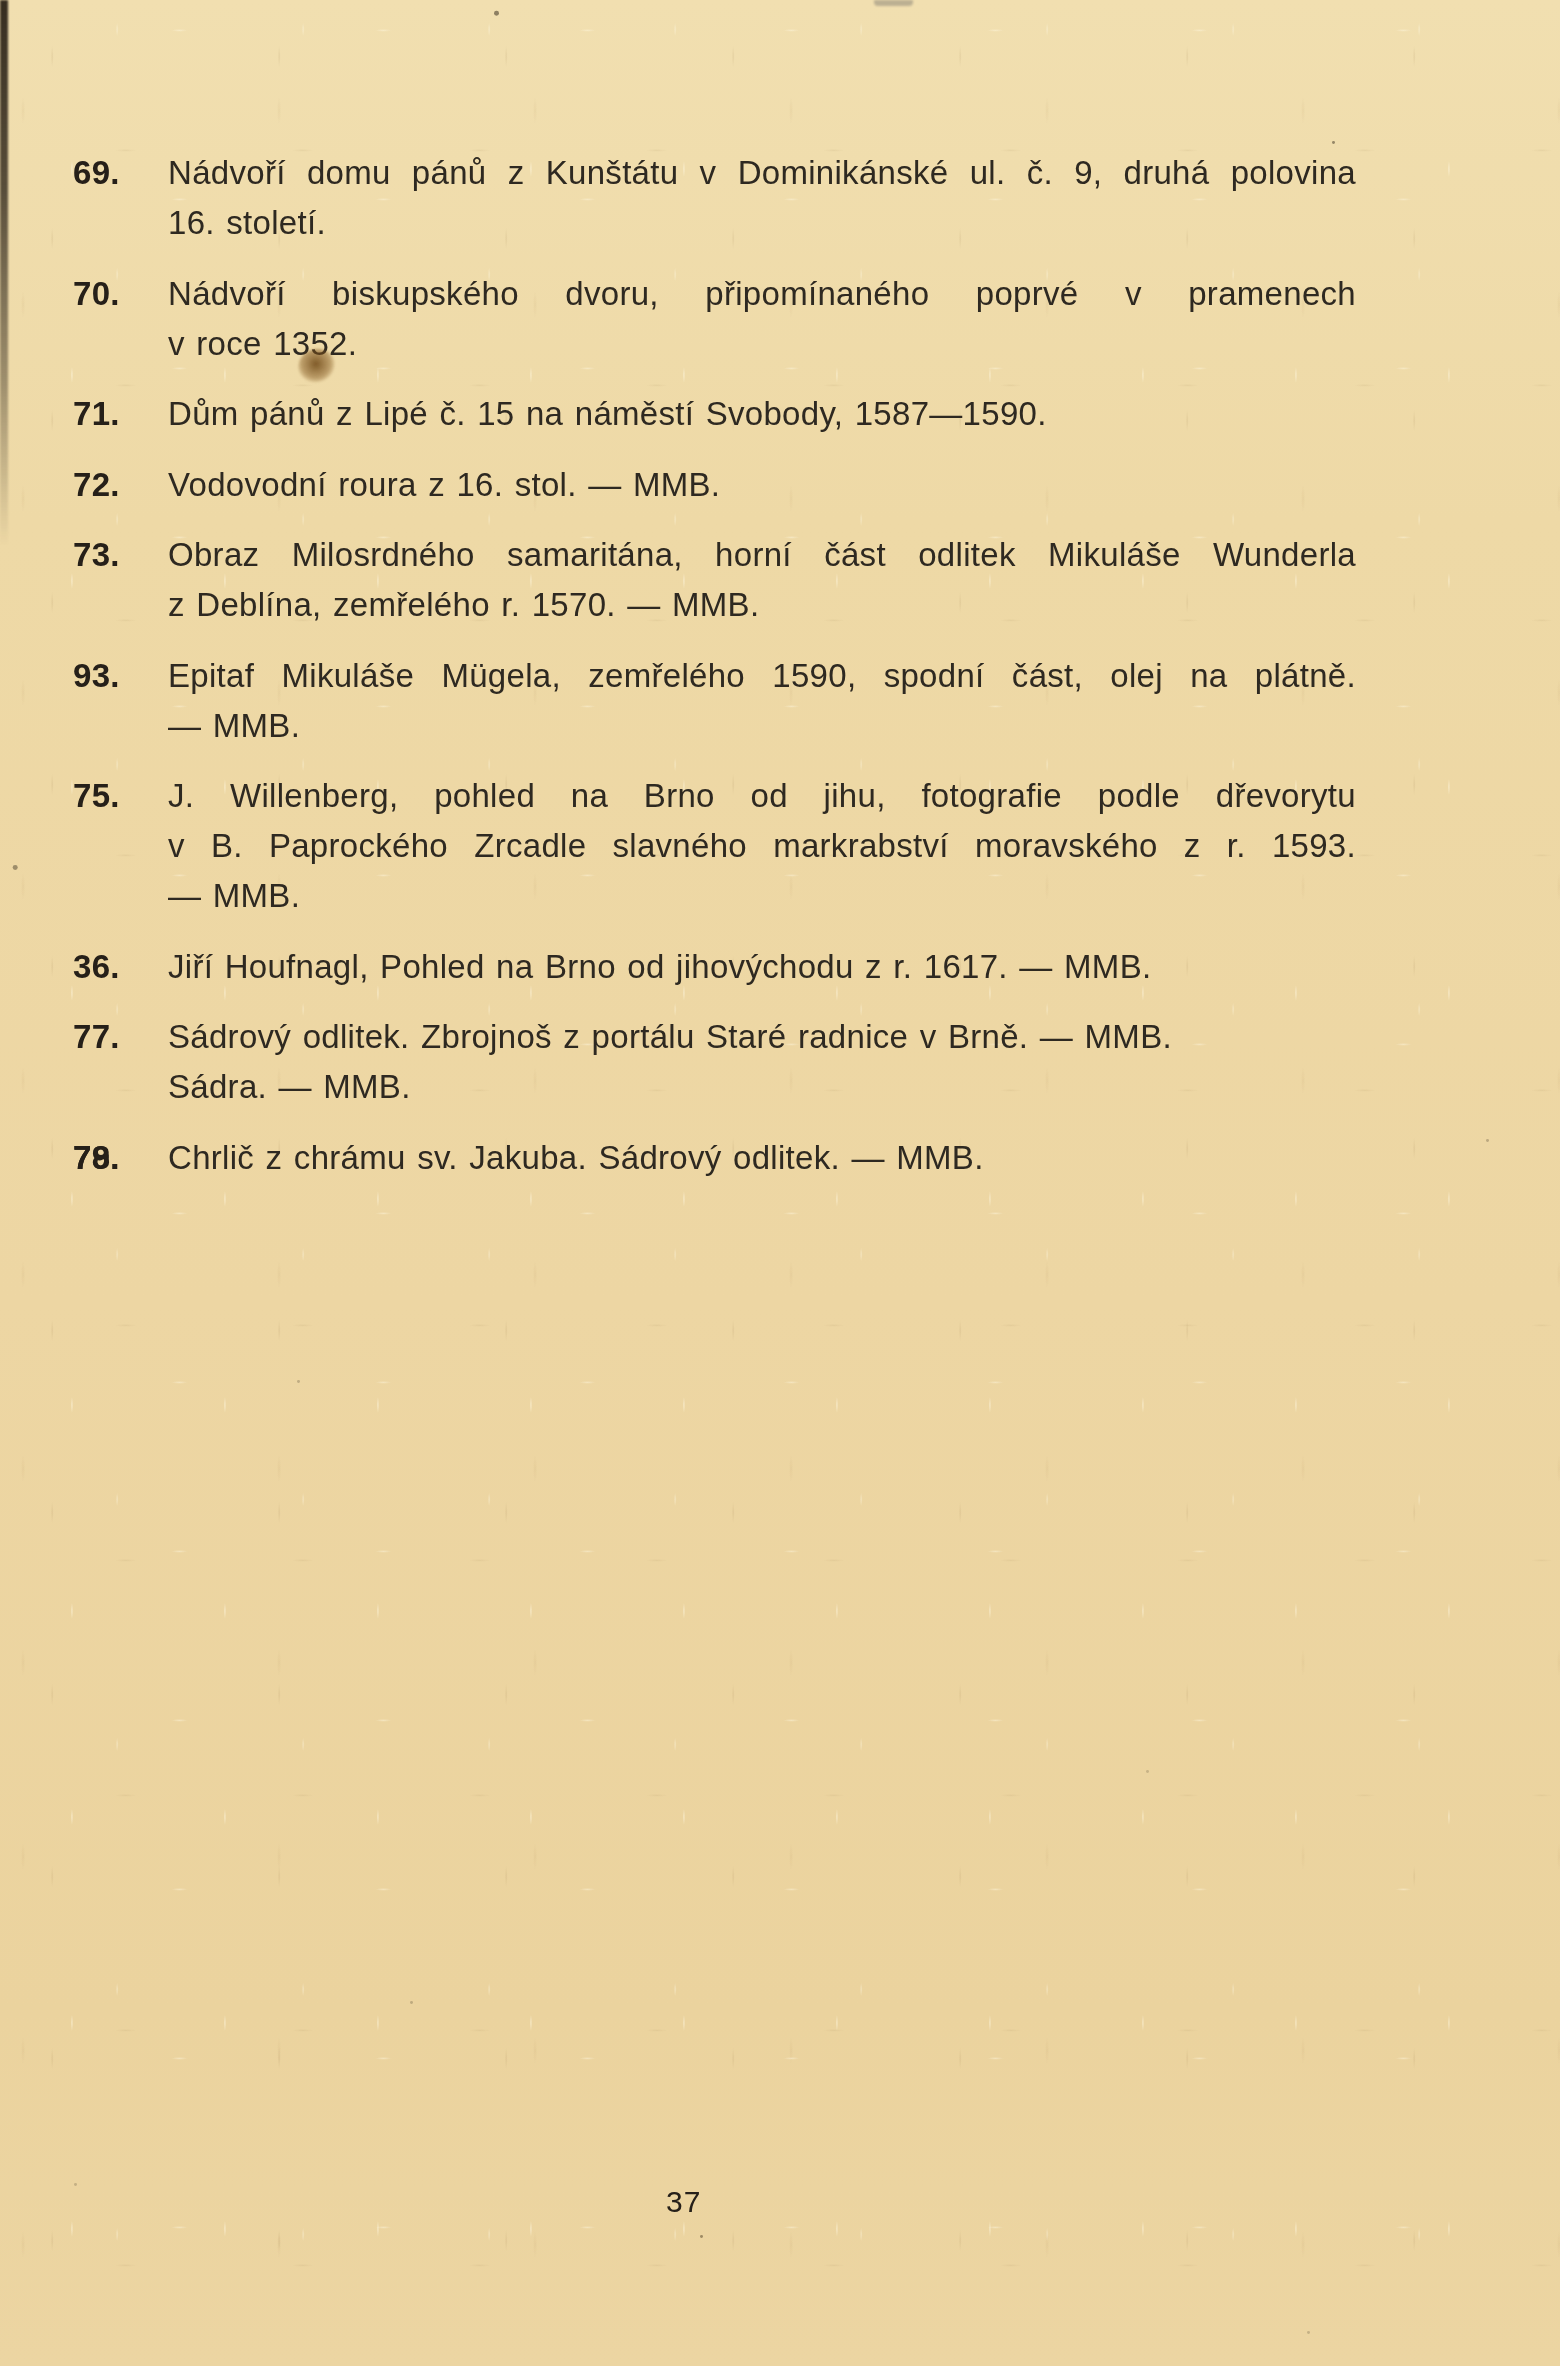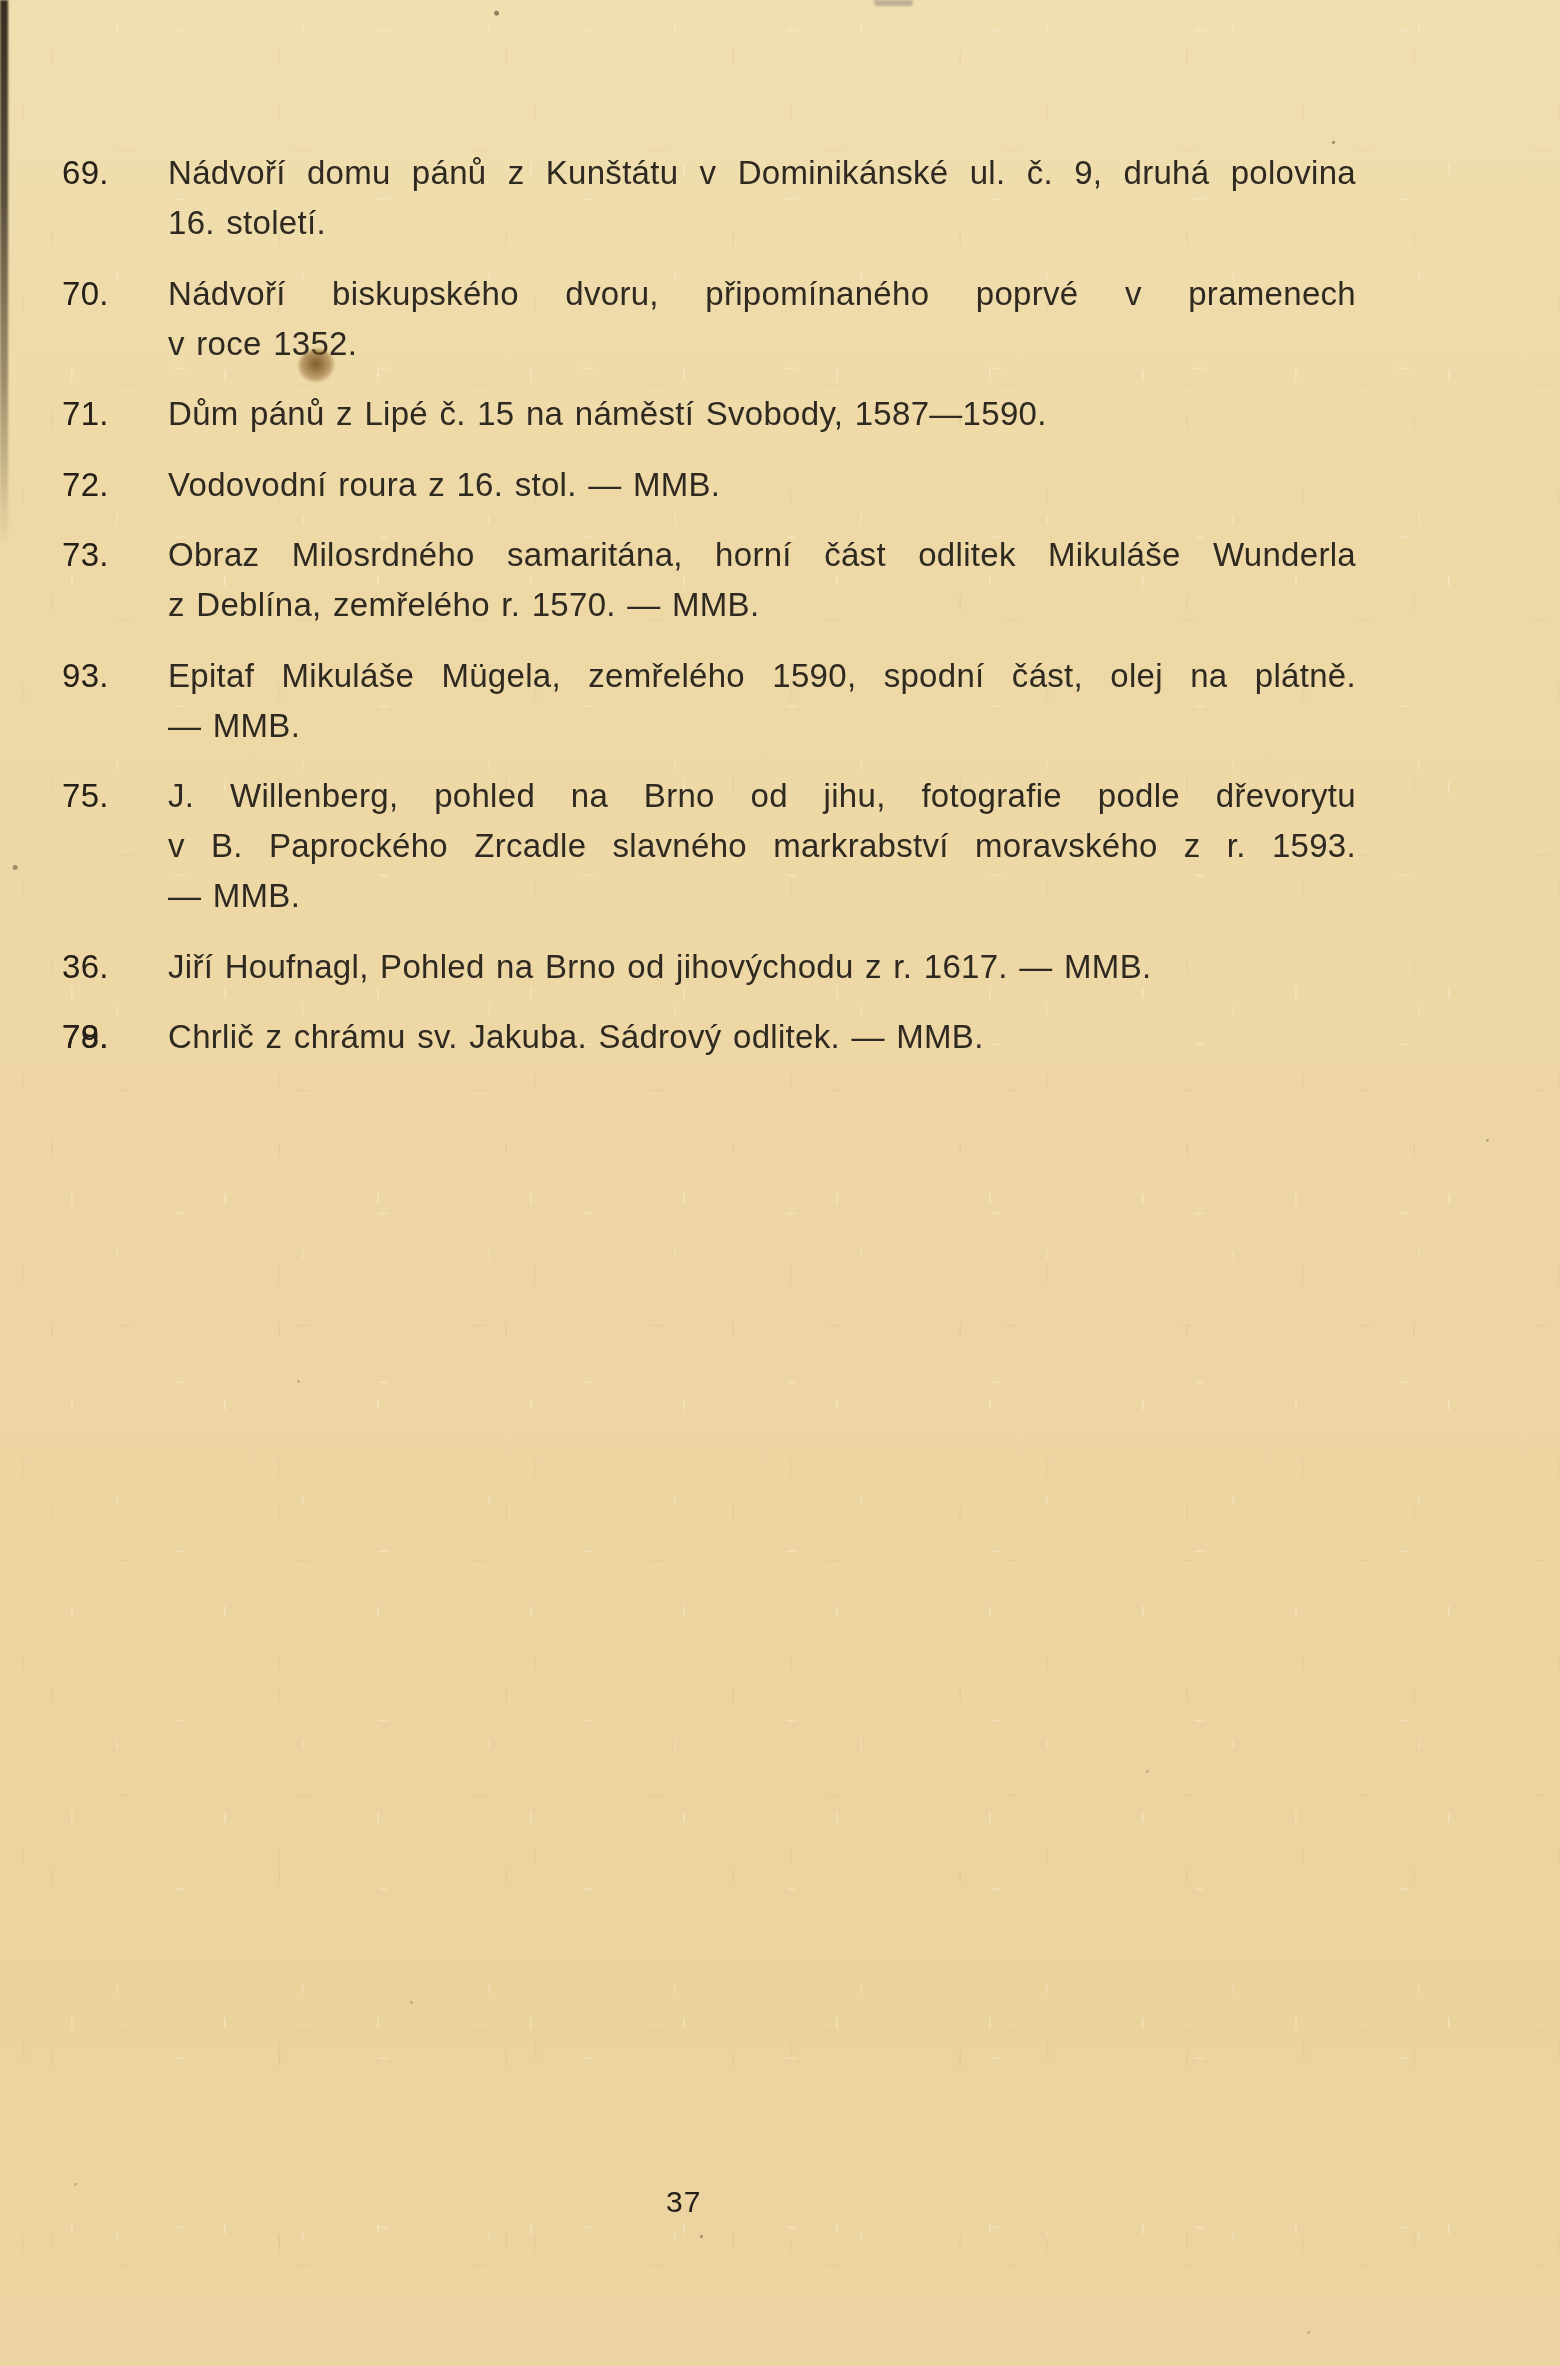--- a/index.html
+++ b/index.html
@@ -113,24 +113,24 @@
     padding-left: 146px;
     margin-bottom: 20.5px;
     font-size: 33px;
     line-height: 50px;
     letter-spacing: 0.3px;
     word-spacing: 2px;
     color: #2e2921;
   }
   .item-number {
     position: absolute;
-    left: 62px;
+    left: 73px;
     top: 0;
     width: 64px;
-    font-weight: 400;
+    font-weight: 700;
     color: #262019;
   }
   .item-line {
     white-space: nowrap;
     margin-left: 22px;
   }
   .item-line.justify {
     white-space: normal;
     text-align: justify;
     text-align-last: justify;
@@ -186,20 +186,25 @@
         <span class="item-number">75.</span>
         <div class="item-line justify">J. Willenberg, pohled na Brno od jihu, fotografie podle dřevorytu</div>
         <div class="item-line justify">v B. Paprockého Zrcadle slavného markrabství moravského z r. 1593.</div>
         <div class="item-line">— MMB.</div>
       </li>
       <li class="catalog-item">
         <span class="item-number">36.</span>
         <div class="item-line">Jiří Houfnagl, Pohled na Brno od jihovýchodu z r. 1617. — MMB.</div>
       </li>
       <li class="catalog-item">
+        <span class="item-number">77.</span>
+        <div class="item-line">Sádrový odlitek. Zbrojnoš z portálu Staré radnice v Brně. — MMB.</div>
+        <div class="item-line">Sádra. — MMB.</div>
+      </li>
+      <li class="catalog-item">
         <span class="item-number">78.</span>
       </li>
       <li class="catalog-item">
         <span class="item-number">79.</span>
         <div class="item-line">Chrlič z chrámu sv. Jakuba. Sádrový odlitek. — MMB.</div>
       </li>
     </ol>
 
   <div class="stain"></div>
   <div class="specks"></div>

